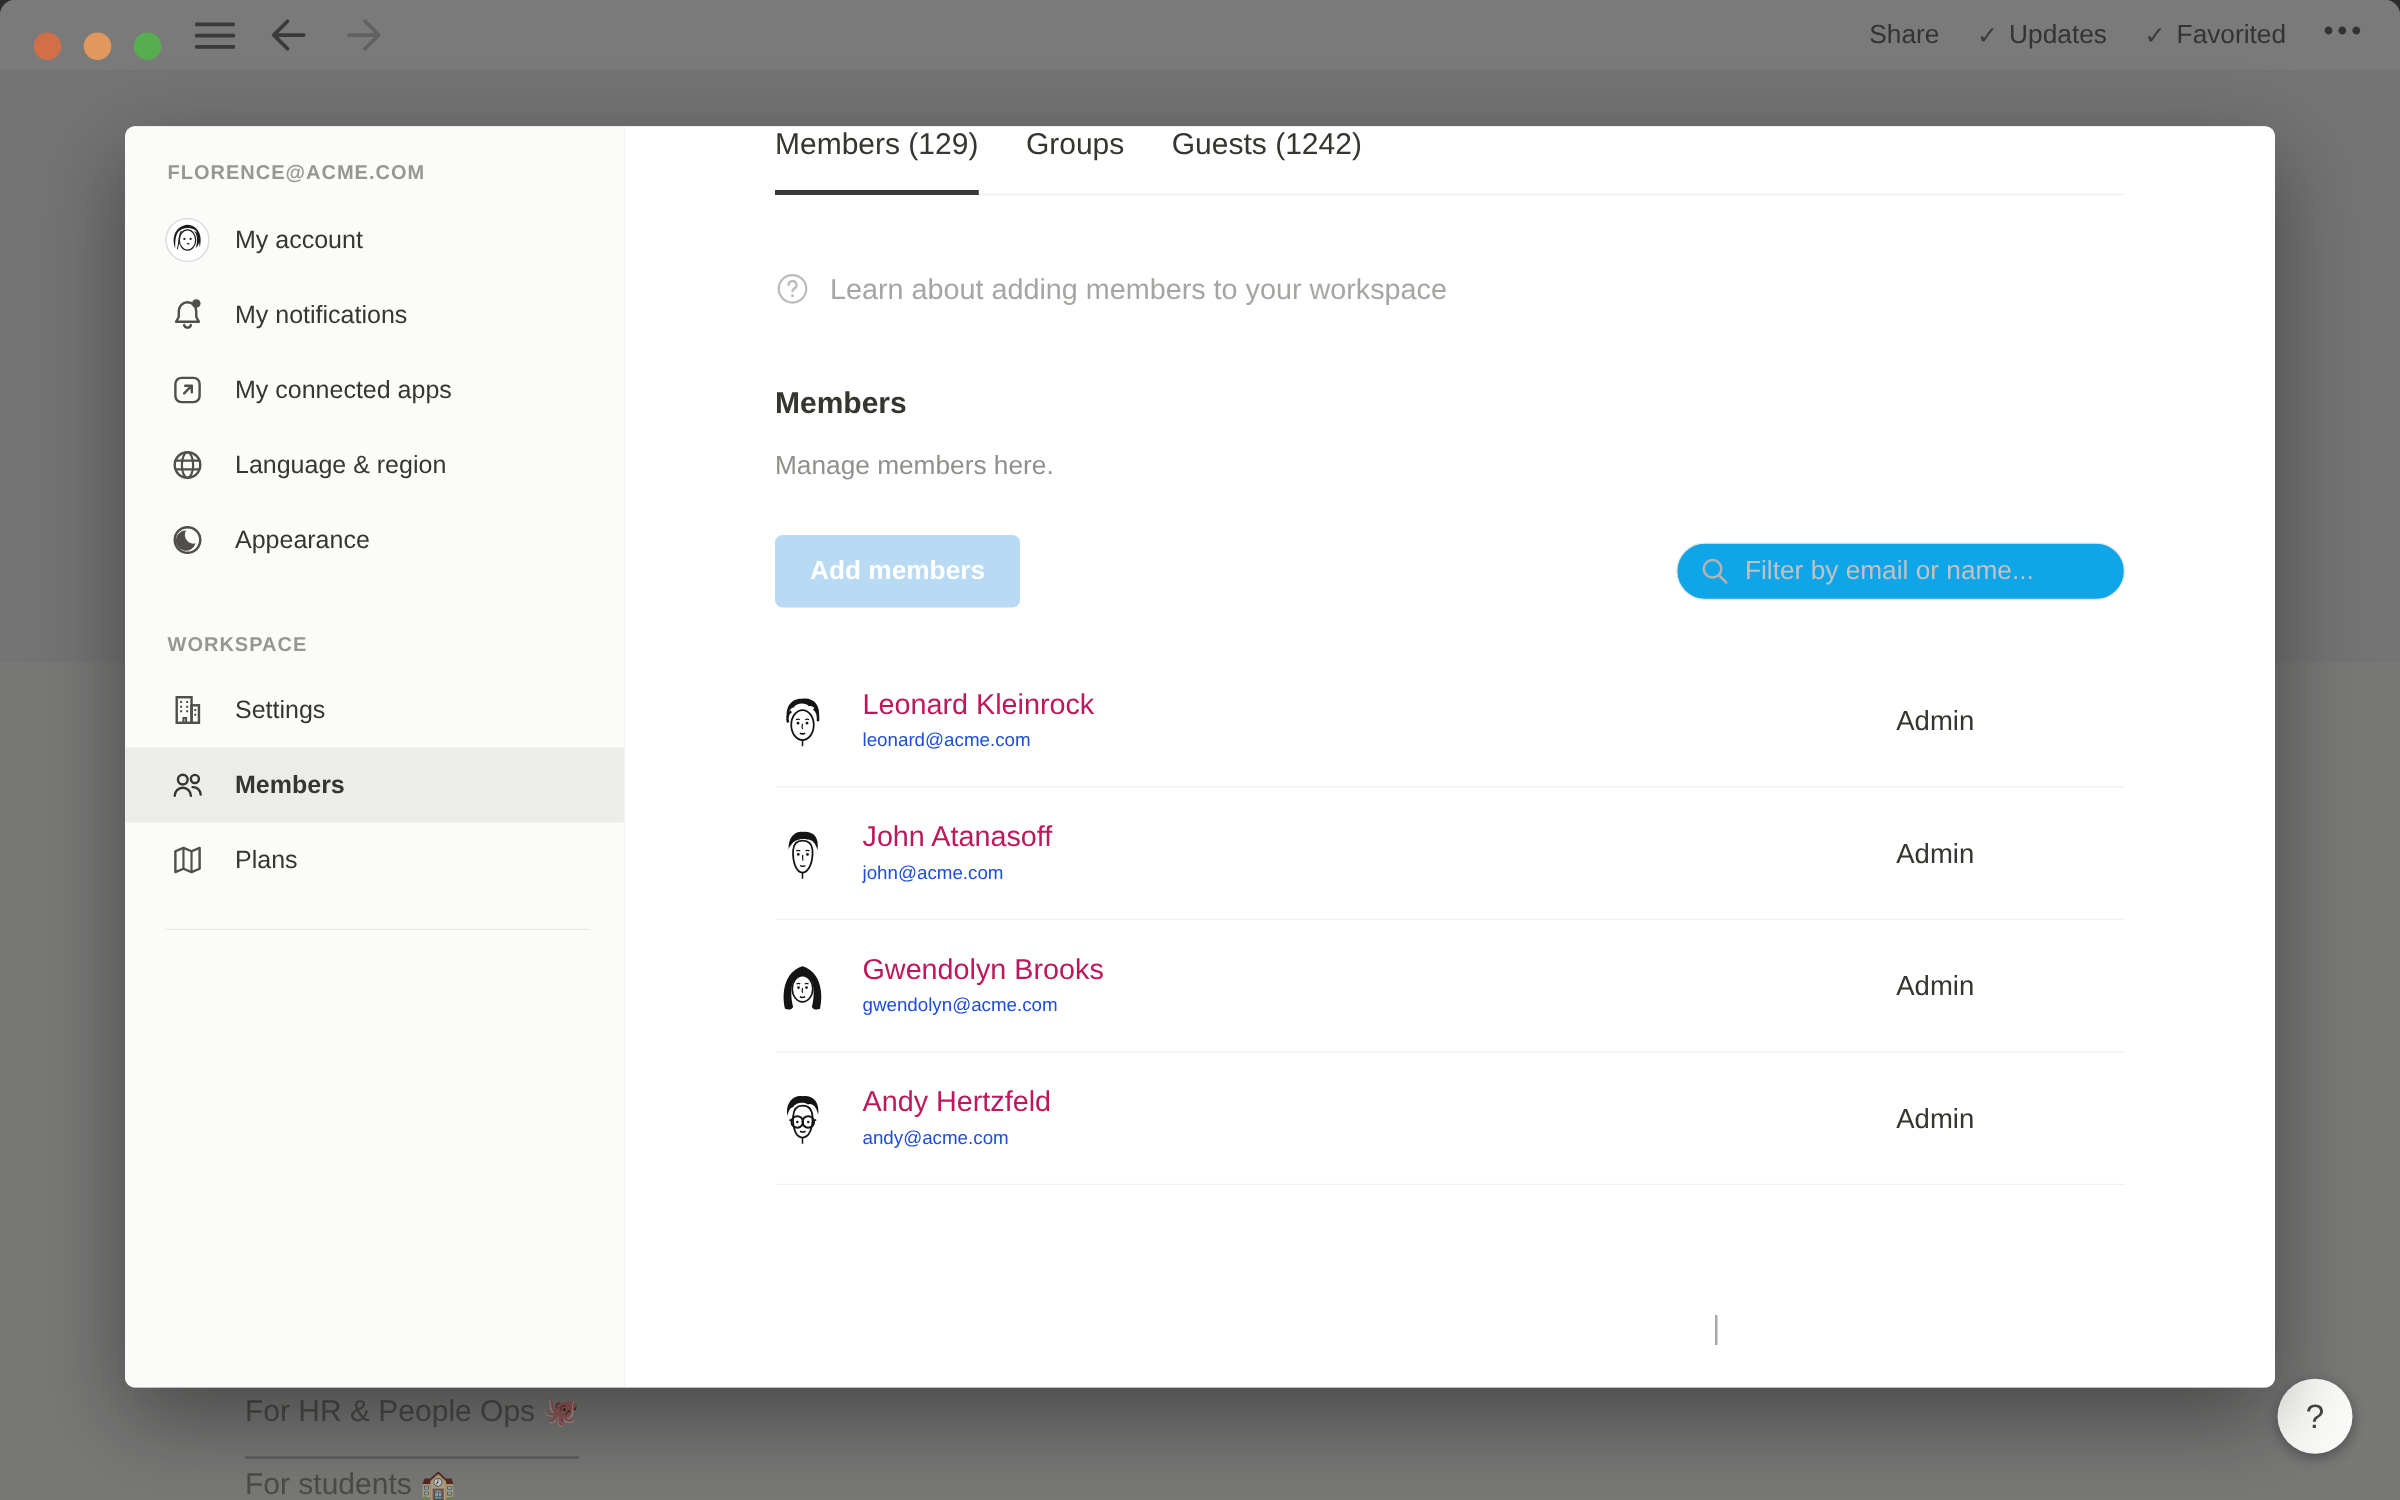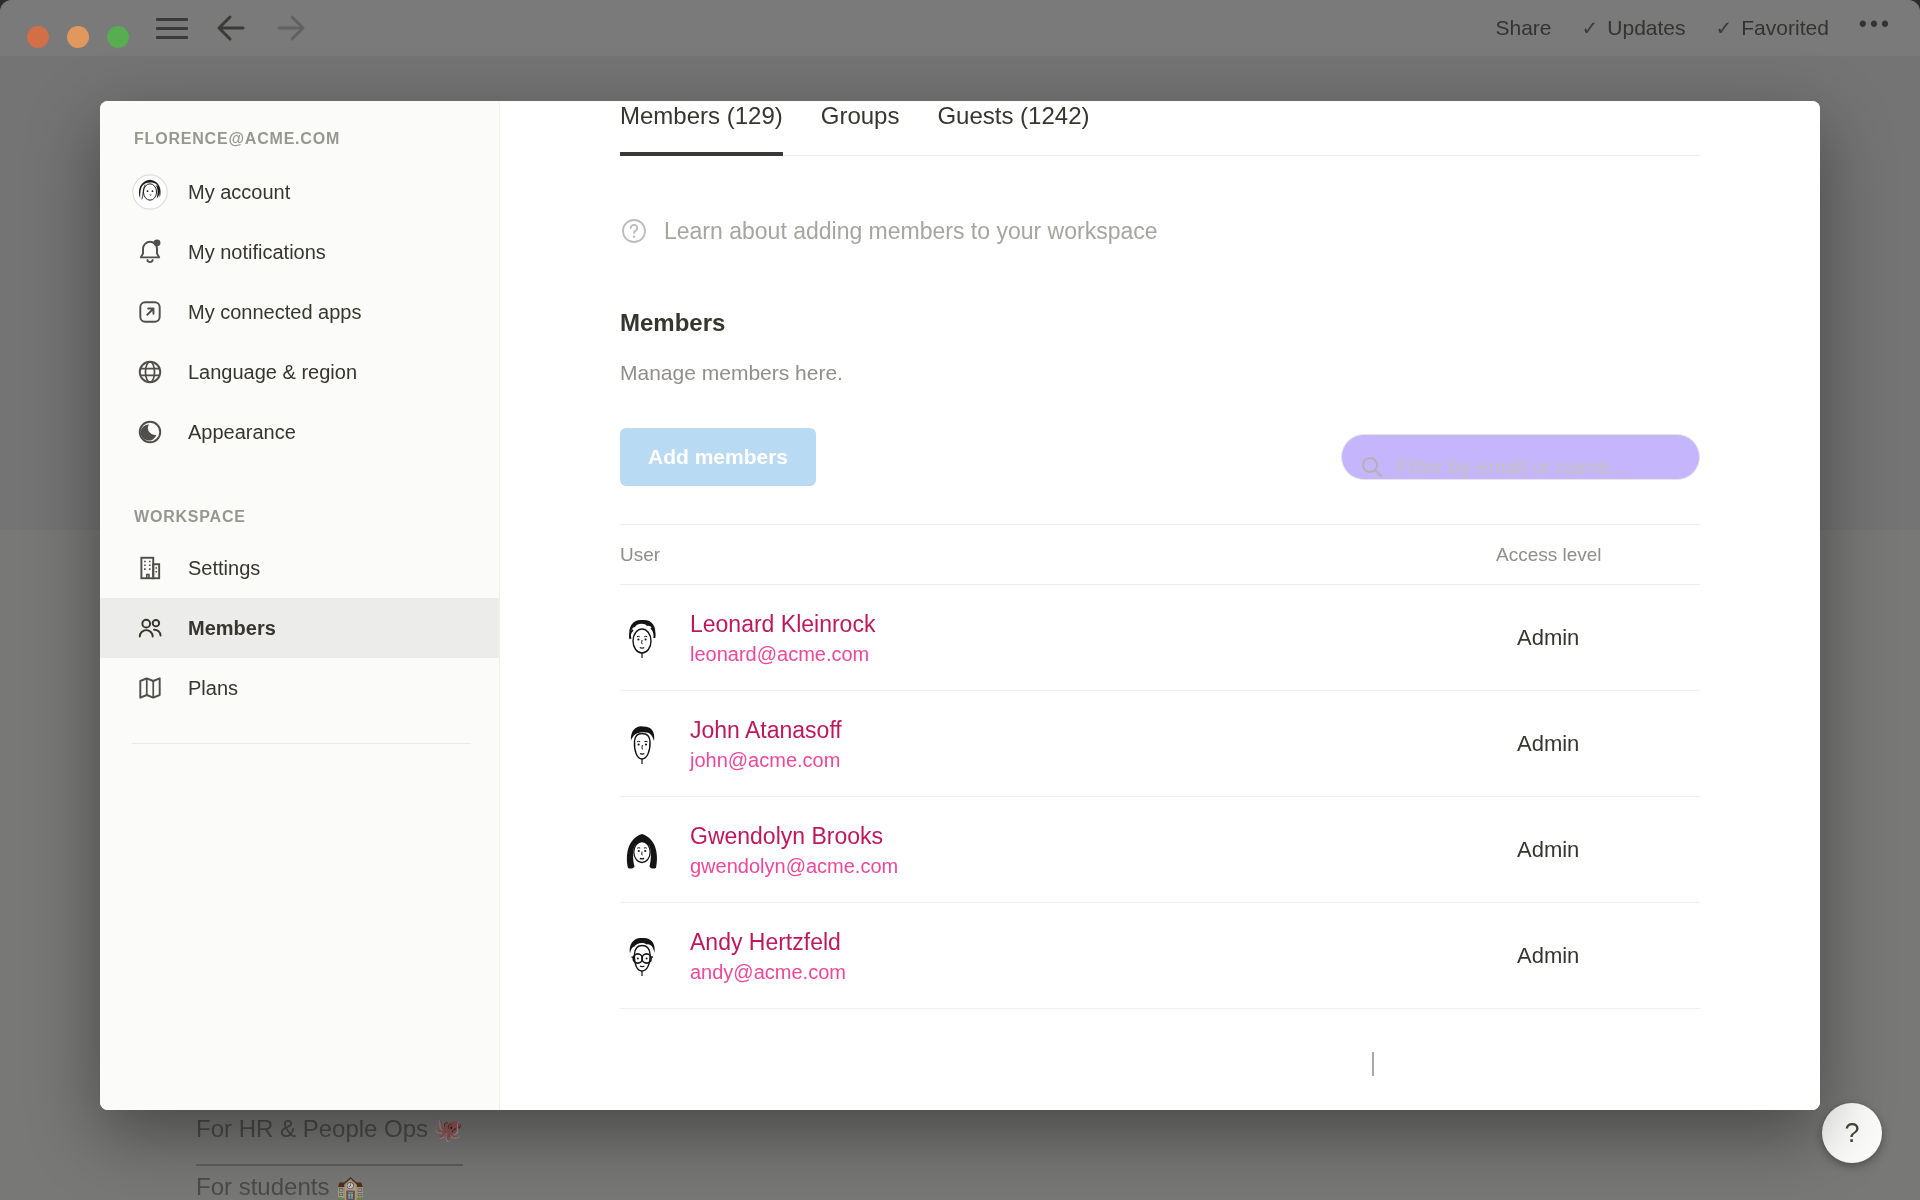--- a/index.html
+++ b/index.html
@@ -50,34 +50,34 @@
   .tab.active::after { content:""; position:absolute; left:0; right:0; bottom:-1px; height:4px; background:#3a3935; }
 
   .learn-row { margin-top:60px; display:flex; align-items:center; gap:16px; color:#a5a5a2; font-size:23px; height:30px; cursor:pointer; }
   .learn-row svg { display:block; }
 
   .section-title { margin-top:62px; font-size:24px; font-weight:600; color:#37352f; line-height:30px; }
   .section-sub { margin-top:22px; font-size:21px; color:#918f8b; line-height:26px; }
 
   .controls { margin-top:42px; display:flex; align-items:center; justify-content:space-between; height:58px; }
   .add-btn { height:58px; padding:0 28px; background:#b9daf3; color:#ffffff; font-weight:bold; font-size:21px; border:none; border-radius:6px; cursor:pointer; font-family:inherit; }
-  .filter-box { width:359px; height:46px; border:1.5px solid #e6e6e4; border-radius:23px; display:flex; align-items:flex-end; padding:0 18px; gap:12px; background:#c4b5fd; }
+  .filter-box { width:359px; height:46px; border:1.5px solid #e6e6e4; border-radius:23px; display:flex; align-items:center; padding:0 18px; gap:12px; background:#0ea5e9; }
   .filter-box input { border:none; outline:none; flex:1; font-size:21px; color:#37352f; font-family:inherit; background:transparent; }
   .filter-box input::placeholder { color:#c2c2c0; }
 
   .table { margin-top:38px; }
   .thead { display:flex; align-items:center; height:61px; border-top:1px solid #ededeb; border-bottom:1px solid #ededeb; font-size:19px; color:#8f8e8b; }
   .col-user { flex:1; }
   .col-access { width:204px; flex:none; }
   .trow { display:flex; align-items:center; height:106px; border-bottom:1px solid #f1f1ef; }
   .user-cell { flex:1; display:flex; align-items:center; gap:26px; }
   .avatar { width:44px; height:44px; flex:none; }
   .avatar svg { display:block; }
   .uname { font-size:23px; color:#be185d; line-height:28px; }
-  .uemail { font-size:20px; color:#ec4899; line-height:22px; margin-top:5px; }
+  .uemail { font-size:15px; color:#1d4ed8; line-height:22px; margin-top:5px; }
   .access-val { width:204px; flex:none; font-size:22px; color:#37352f; padding-left:21px; cursor:pointer; }
 
   .cursor-artifact { position:absolute; left:872px; top:951px; width:2px; height:24px; background:#a9a9a7; }
 </style>
 </head>
 <body>
 
 <div class="window">
 
   <div class="toolbar">
@@ -258,24 +258,20 @@
         <div class="filter-box">
           <svg width="24" height="24" viewBox="0 0 24 24">
             <circle cx="10" cy="10" r="7" fill="none" stroke="#b3b3b1" stroke-width="2"></circle>
             <path d="M15.2 15.2 L21 21" stroke="#b3b3b1" stroke-width="2" stroke-linecap="round"></path>
           </svg>
           <input type="text" placeholder="Filter by email or name..." style="">
         </div>
       </div>
 
       <div class="table">
-        <div class="thead">
-          <div class="col-user">User</div>
-          <div class="col-access">Access level</div>
-        </div>
 
         <div class="trow">
           <div class="user-cell">
             <span class="avatar">
               <svg width="44" height="44" viewBox="0 0 44 44">
                 <path d="M10 22 C7 10 14 3 22 4 C31 3 37 9 35 21 C34 13 31 9 27 10 C25 7 17 7 15 11 C12 11 10.5 15 10 22 Z" fill="#141414"></path>
                 <path d="M13 14 C10 16 9.5 20 10.5 23 M31 12 C34 14 34.8 18 34.4 22" stroke="#141414" stroke-width="2" fill="none"></path>
                 <ellipse cx="22" cy="25" rx="9" ry="12" fill="#ffffff" stroke="#141414" stroke-width="1.4"></ellipse>
                 <circle cx="18.4" cy="23.5" r="1.1" fill="#141414"></circle>
                   <circle cx="25.6" cy="23.5" r="1.1" fill="#141414"></circle>

